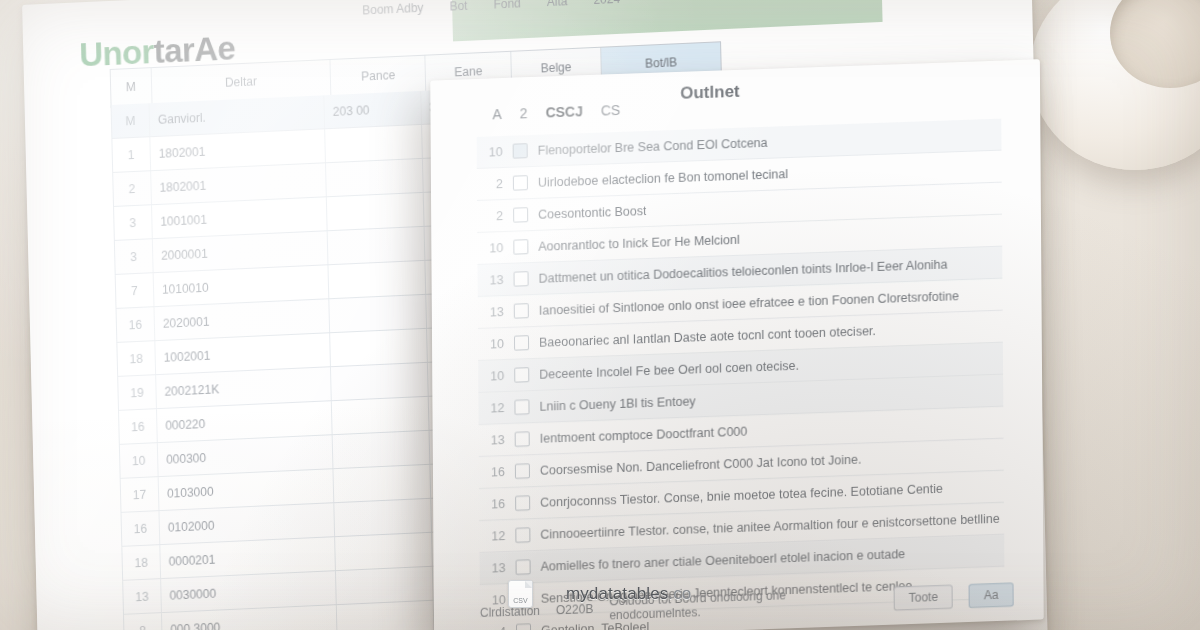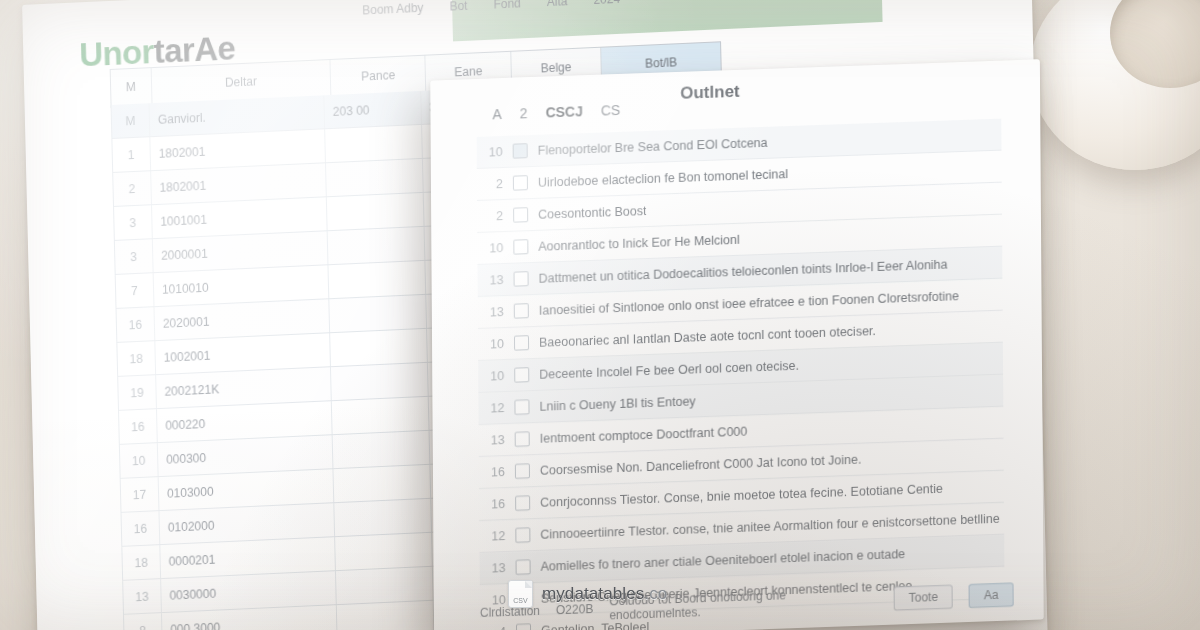--- a/index.html
+++ b/index.html
@@ -308,20 +308,21 @@
     right: 0; top: 0;
     border-width: 0 7px 7px 0;
     border-style: solid;
     border-color: #e4e7ea #f3f4f6;
   }
   .wm-text {
     font-size: 17px;
     color: #54585d;
     letter-spacing: 0.1px;
     text-shadow: 0 1px 0 rgba(255,255,255,0.8);
+    margin-left: 24px;
   }
   .wm-text .dim { color: #8a8f95; }
 
   .edge-shadow {
     position: absolute;
     inset: 0;
     box-shadow: inset 0 0 80px rgba(120,105,90,0.18);
     pointer-events: none;
     z-index: 30;
   }

